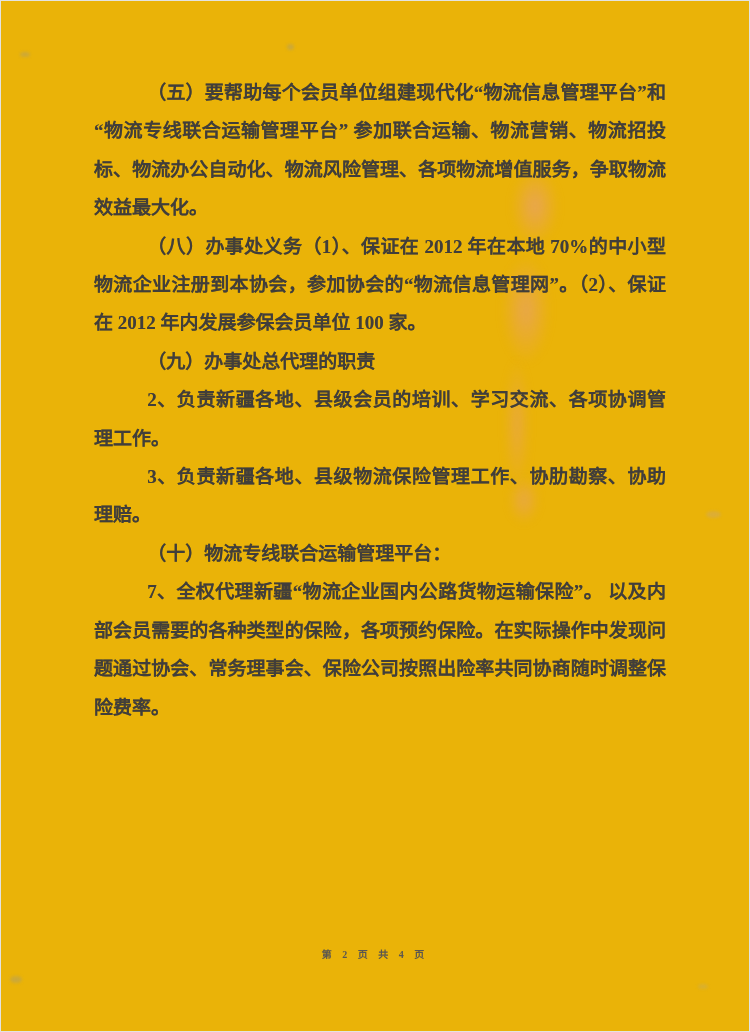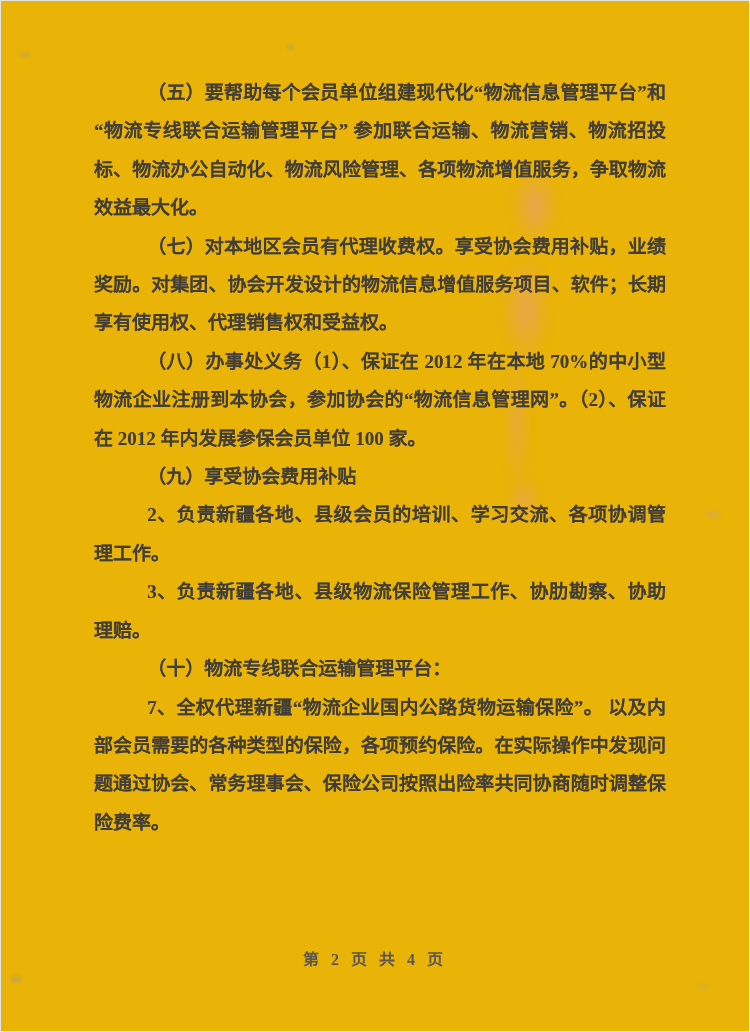--- a/index.html
+++ b/index.html
@@ -31,21 +31,21 @@
   .para {
     margin: 0;
     text-indent: 2.8em;
   }
   .page-footer {
     position: absolute;
     left: 0;
     top: 946px;
     width: 100%;
     text-align: center;
-    font-size: 16px;
+    font-size: 10px;
     letter-spacing: 4px;
     font-weight: 600;
     color: #5a5651;
   }
   
   .stain {
     position: absolute;
     border-radius: 50%;
     filter: blur(5px);
     pointer-events: none;
@@ -83,23 +83,22 @@
   <div class="stain stain-d"></div>
 
   <div class="speck speck-a"></div>
   <div class="speck speck-b"></div>
   <div class="speck speck-c"></div>
   <div class="speck speck-d"></div>
   <div class="speck speck-e"></div>
 
   <div class="doc-body">
     <p class="para">（五）要帮助每个会员单位组建现代化“物流信息管理平台”和“物流专线联合运输管理平台” 参加联合运输、物流营销、物流招投标、物流办公自动化、物流风险管理、各项物流增值服务，争取物流效益最大化。</p>
-    <p class="para">（七）对本地区会员有代理收费权。享受协会费用补贴，业绩奖励。对集团、协会开发设计的物流信息增值服务项目、软件；长期享有使用权、代理销售权和受益权。</p>
     <p class="para">（八）办事处义务（1）、保证在 2012 年在本地 70%的中小型物流企业注册到本协会，参加协会的“物流信息管理网”。（2）、保证在 2012 年内发展参保会员单位 100 家。</p>
-    <p class="para">（九）享受协会费用补贴</p>
+    <p class="para">（九）办事处总代理的职责</p>
     <p class="para">2、负责新疆各地、县级会员的培训、学习交流、各项协调管理工作。</p>
     <p class="para">3、负责新疆各地、县级物流保险管理工作、协肋勘察、协助理赔。</p>
     <p class="para">（十）物流专线联合运输管理平台：</p>
     <p class="para">7、全权代理新疆“物流企业国内公路货物运输保险”。 以及内部会员需要的各种类型的保险，各项预约保险。在实际操作中发现问题通过协会、常务理事会、保险公司按照出险率共同协商随时调整保险费率。</p>
   </div>
 
   <div class="page-footer">第 2 页 共 4 页</div>
 
 </div>
 

